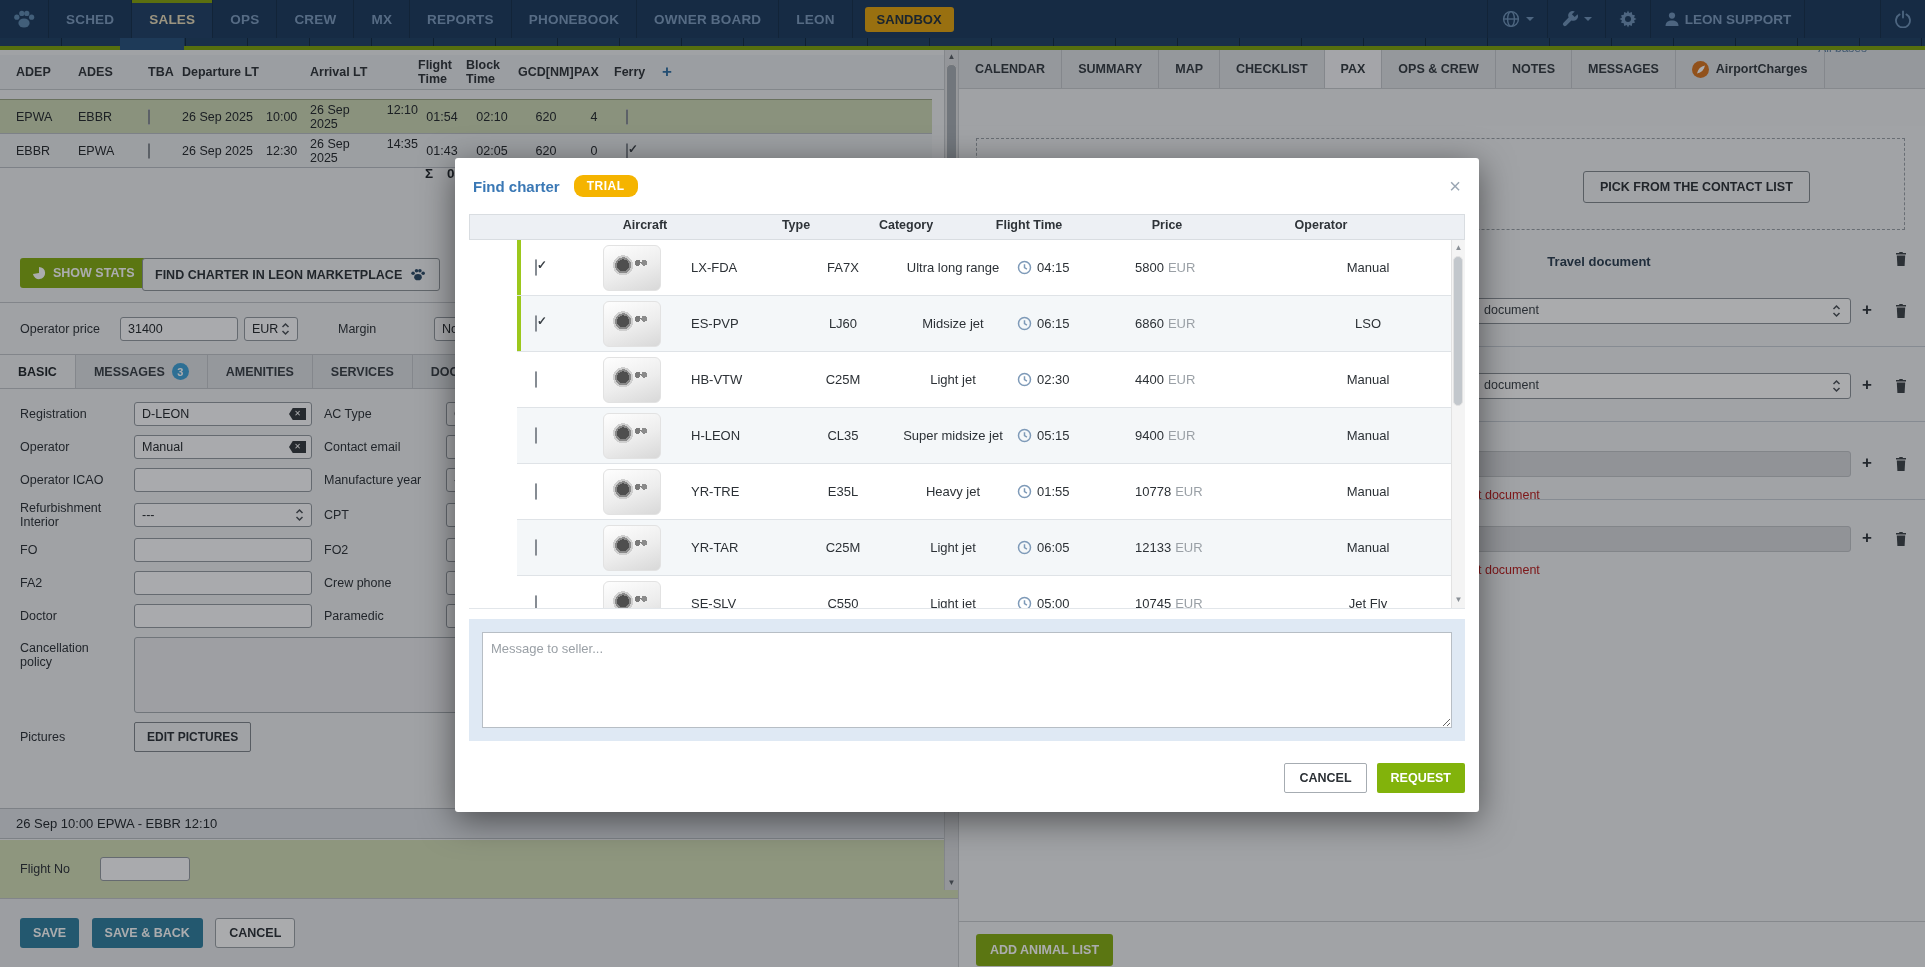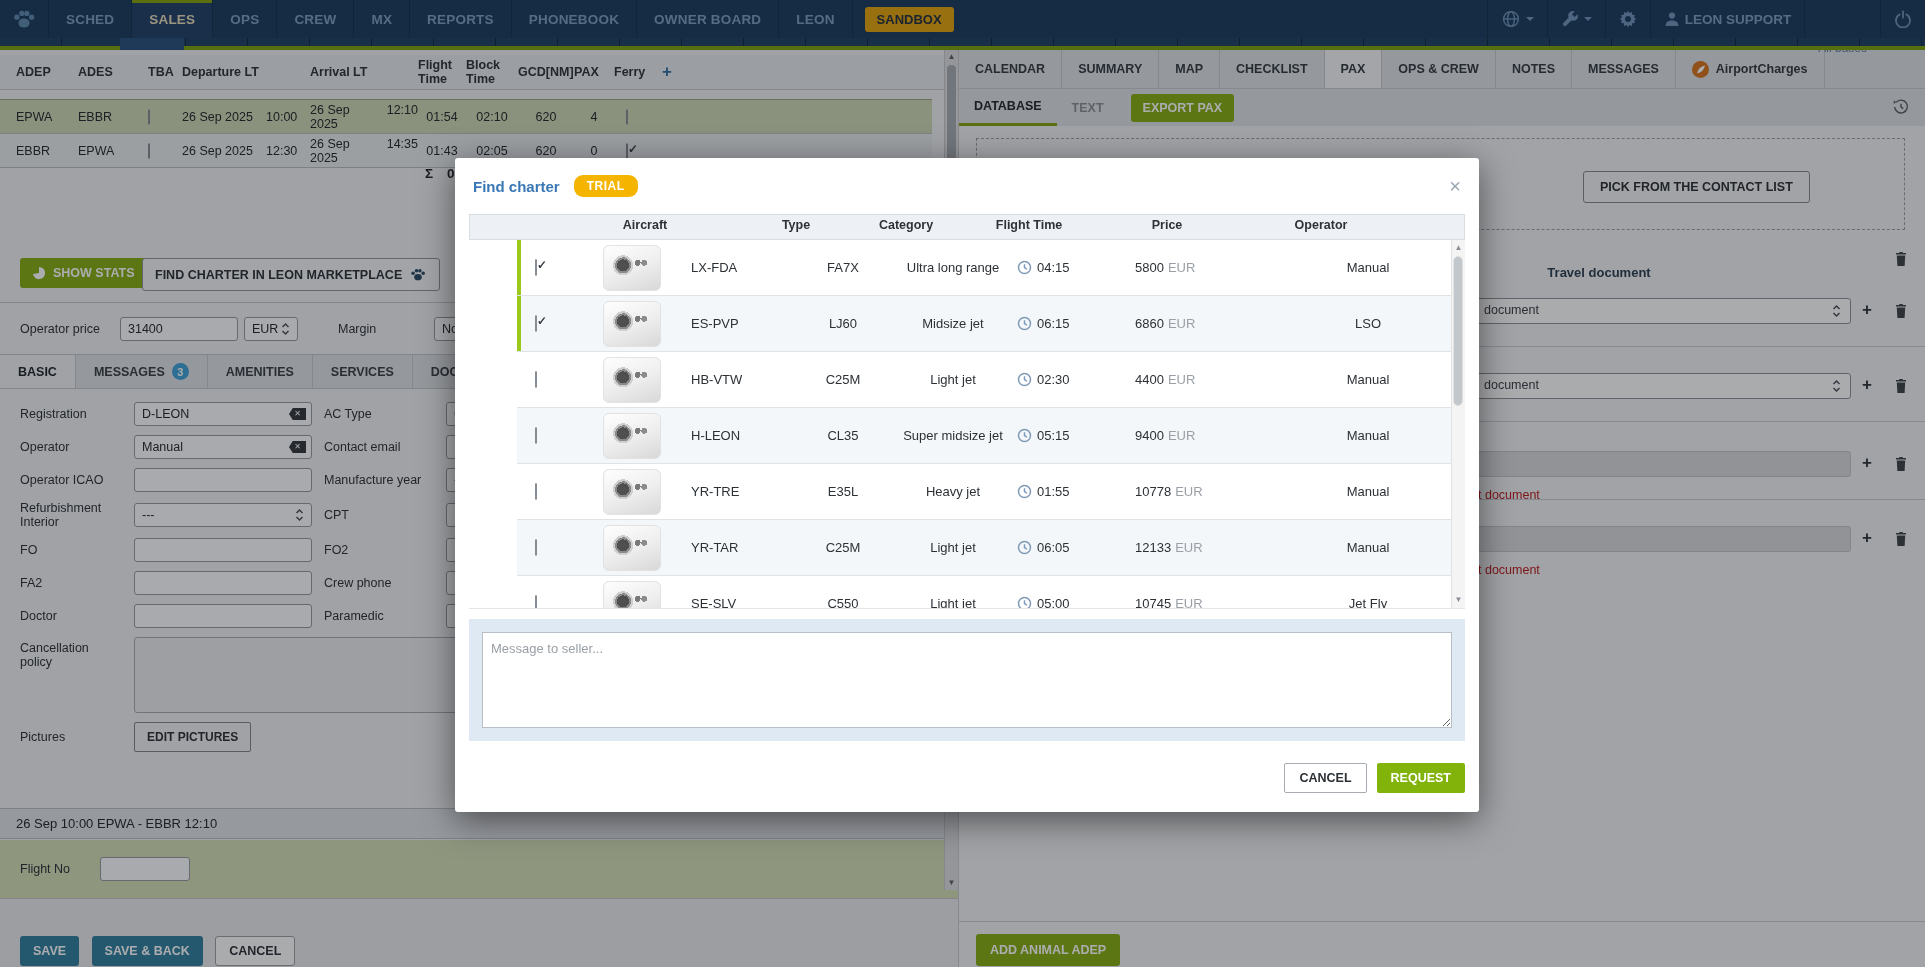--- a/index.html
+++ b/index.html
@@ -89,21 +89,21 @@
         border-right:1px solid #c3c7cb;cursor:pointer;}
   .rtab.active{background:#f4f5f7;}
   .rsub{height:37px;background:#dde0e4;display:flex;align-items:stretch;border-bottom:1px solid #c6cacd;position:relative;}
   .stab{padding:0 15px;display:flex;align-items:center;font-size:12.5px;font-weight:bold;color:#8a9096;cursor:pointer;}
   .stab.active{color:#22262a;border-bottom:3px solid #84a20c;}
   .btn-exp{align-self:center;margin-left:12px;background:#85ad10;color:#fff;padding:7px 12px;}
   .hist{position:absolute;right:16px;top:10px;cursor:pointer;}
   .rcontent{position:absolute;left:0;top:76px;right:0;bottom:0;background:#f0f1f3;}
   .dashed{position:absolute;left:17px;right:20px;top:12px;height:90px;border:1px dashed #9aa0a6;}
   .btn-pick{position:absolute;left:624px;top:45px;background:transparent;border:1px solid #81878d;color:#2b3035;padding:8px 16px;}
-  .tdoc{position:absolute;left:520px;top:139px;width:240px;text-align:center;font-size:13px;font-weight:bold;color:#2b3e50;}
+  .tdoc{position:absolute;left:520px;top:128px;width:240px;text-align:center;font-size:13px;font-weight:bold;color:#2b3e50;}
   .tdoc-trash{position:absolute;left:936px;top:126px;cursor:pointer;}
   .docrow{position:absolute;left:60px;width:832px;height:26px;}
   .docrow .box{position:absolute;inset:0;background:#fdfdfd;border:1px solid #8d9399;border-radius:3px;}
   .docrow.muted .box{background:#d7d9dc;border:1px solid #c0c3c7;}
   .docrow .val{position:absolute;left:465px;top:5px;font-size:12.5px;color:#3a4046;}
   .docrow.muted .val{color:#b91c1c;left:459px;margin-top:32px;}
   .docrow .chev{position:absolute;right:10px;top:6px;}
   .docplus{position:absolute;left:898px;width:20px;text-align:center;font-size:17px;font-weight:bold;color:#2f353b;cursor:pointer;}
   .doctrash{position:absolute;left:936px;cursor:pointer;}
   .docdiv{position:absolute;left:0;right:0;border-top:1px solid #c6cdd5;}
@@ -422,21 +422,21 @@
       </div>
 
     <div class="legbar">
       <span>26 Sep 10:00 EPWA - EBBR 12:10</span>
     </div>
     <div class="fno">
       <span style="width:80px">Flight No</span>
       <input class="inp" style="width: 90px;" value="">
     </div>
     <div class="lfooter">
-      <div style="padding:37px 0 0 20px">
+      <div style="padding:19px 0 0 20px">
         <button class="btn btn-teal">SAVE</button>
         <button class="btn btn-teal">SAVE &amp; BACK</button>
         <button class="btn btn-white">CANCEL</button>
       </div>
     </div>
 
     <div class="vscroll">
       <div class="ar" style="top:1px">▲</div>
       <div class="thumb"></div>
       <div class="ar" style="bottom:1px">▼</div>
@@ -454,34 +454,20 @@
         <div class="rtab">NOTES</div>
         <div class="rtab">MESSAGES</div>
         <div class="rtab">
   <svg width="17" height="17" viewBox="0 0 17 17">
             <circle cx="8.5" cy="8.5" r="8.5" fill="#d8731e"></circle>
             <path d="M5 12.5c1-4.5 3.7-7.2 8-8-1 4.5-3.7 7.2-8 8z" fill="#fff"></path>
           </svg>
   <span>AirportCharges</span>
         </div>
       </div>
-    <div class="rsub">
-      <div id="rsubtabs" style="display:flex">
-          <div class="stab active">DATABASE</div>
-          <div class="stab">TEXT</div>
-        </div>
-      <button class="btn btn-exp">EXPORT PAX</button>
-      <div class="hist">
-        <svg width="16" height="16" viewBox="0 0 16 16" fill="none" stroke="#555b61" stroke-width="1.4">
-          <path d="M3.1 3.4A6.4 6.4 0 1 1 1.6 8"></path>
-            <path d="M1.1 1.2l2 2.2-2.6 1.4z" fill="#555b61" stroke="none"></path>
-            <path d="M8 4.8V8.2l2.3 1.4"></path>
-        </svg>
-      </div>
-    </div>
     <div class="rcontent">
       <div class="dashed"></div>
       <button class="btn btn-pick">PICK FROM THE CONTACT LIST</button>
       <div class="tdoc">Travel document</div>
       <div class="tdoc-trash">
         <svg width="12" height="14" viewBox="0 0 12 14" fill="#3c4247">
             <path d="M4.5 0h3l.5 1H11v1.6H1V1h3zM1.8 3.4h8.4L9.6 14H2.4z"></path>
           </svg>
       </div>
       <div id="docrows">
@@ -535,21 +521,21 @@
             <span class="val">t document</span>
   </div>
           <div class="docplus" style="top:402px">+</div>
           <div class="doctrash" style="top:406px">
             <svg width="12" height="14" viewBox="0 0 12 14" fill="#3c4247">
               <path d="M4.5 0h3l.5 1H11v1.6H1V1h3zM1.8 3.4h8.4L9.6 14H2.4z"></path>
             </svg>
           </div>
         </div>
       <div class="rdiv"></div>
-      <button class="btn btn-animal">ADD ANIMAL ADEP</button>
+      <button class="btn btn-animal">ADD ANIMAL LIST</button>
     </div>
   </section>
 
   <div class="overlay"></div>
   <div class="modal">
     <div class="m-head">
       <span class="m-title">Find charter</span>
       <span class="m-badge">TRIAL</span>
       <span class="m-close">×</span>
     </div>

